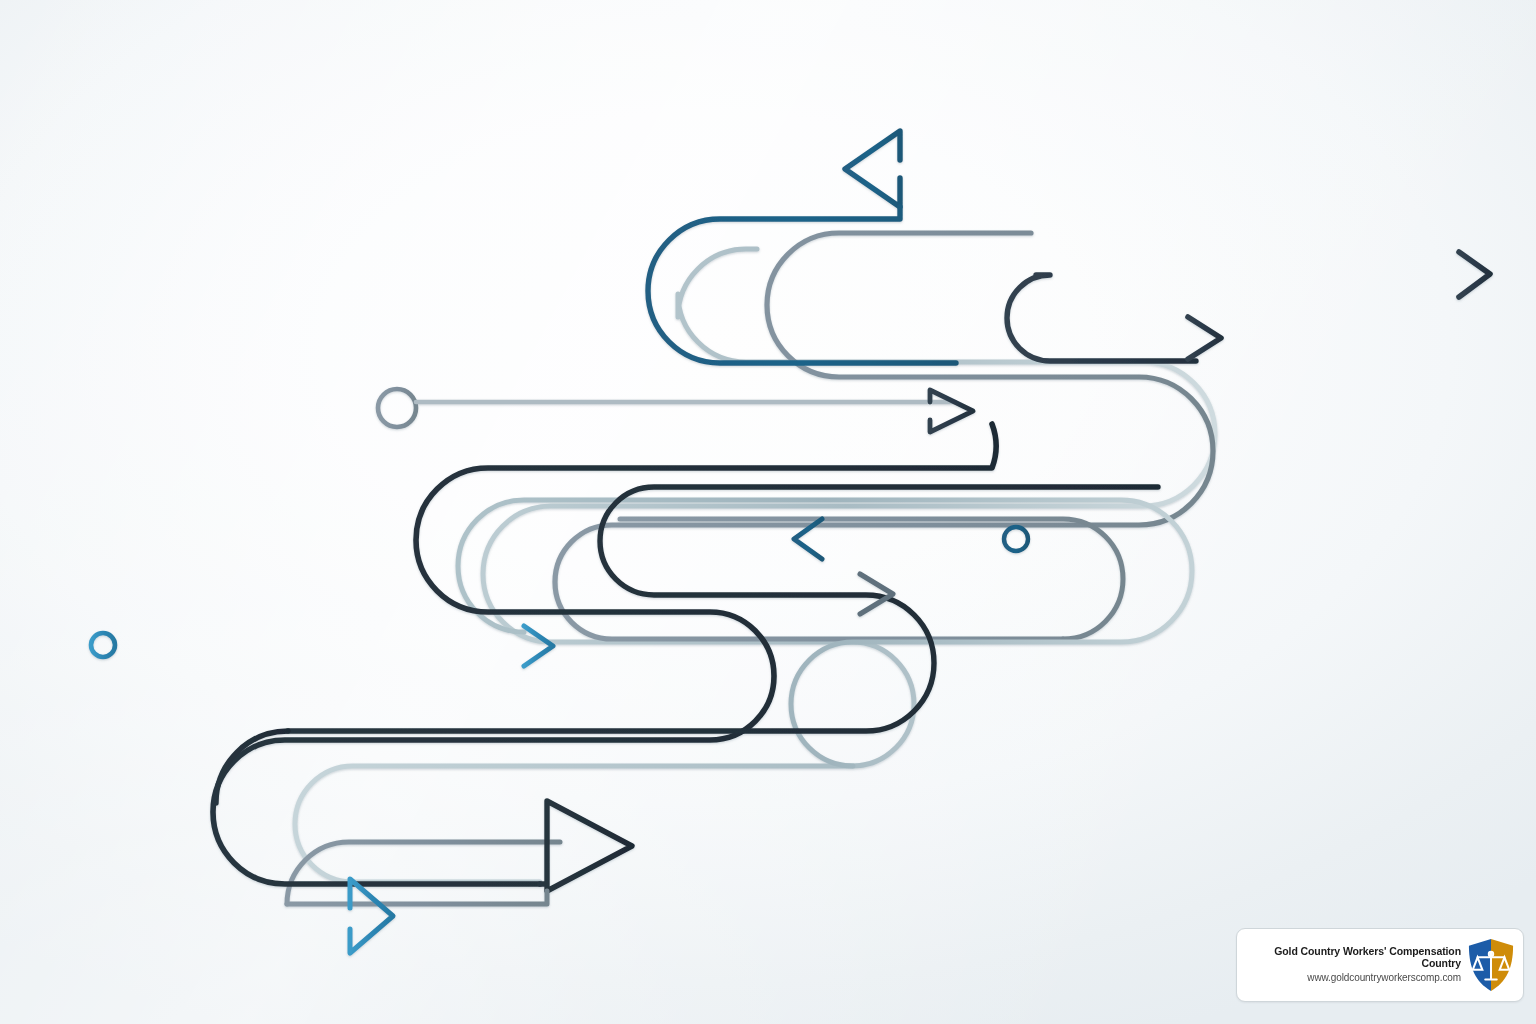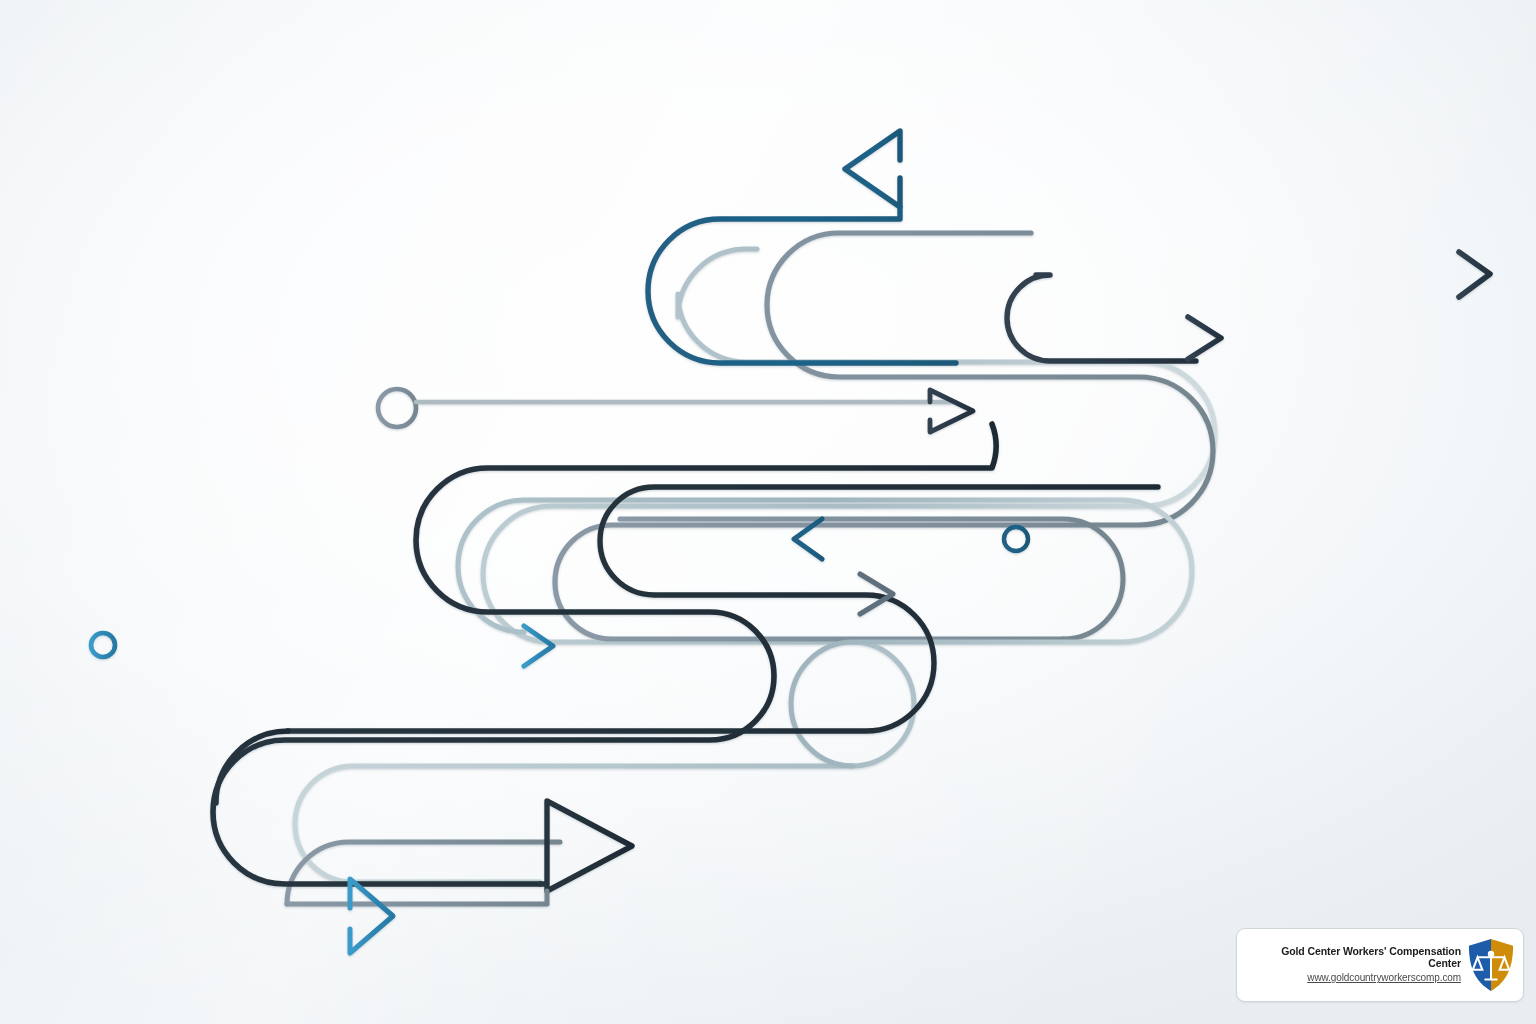--- a/index.html
+++ b/index.html
@@ -60,21 +60,20 @@
     line-height: 1.18;
     letter-spacing: -0.1px;
     white-space: normal;
   }
   .badge-url {
     font-size: 10px;
     color: #4a4a4a;
     line-height: 1.5;
     margin-top: 1px;
     letter-spacing: -0.1px;
-    text-decoration: underline;
   }
   #badge-logo {
     flex: 0 0 auto;
     width: 48px;
     height: 54px;
   }
 </style>
 </head>
 <body>
 
@@ -199,21 +198,21 @@
 
       <path stroke="url(#gBlueL)" stroke-width="5" d="M 0 908 L 350 908"></path>
       <path stroke="url(#gNavy2)" stroke-width="5" d="M 0 929 L 350 929"></path>
       <path stroke="url(#gBlueL)" stroke-width="5" d="M 350 908 L 350 879 L 393 916 L 350 953 L 350 929"></path>
 
     </g>
   </svg>
 
   <div id="badge">
     <div id="badge-text">
-      <div class="badge-title">Gold Center Workers' Compensation Center</div>
+      <div class="badge-title">Gold Country Workers' Compensation Country</div>
       <div class="badge-url">www.goldcountryworkerscomp.com</div>
     </div>
     <svg id="badge-logo" viewBox="0 0 100 112" xmlns="http://www.w3.org/2000/svg">
       <path d="M50 2 L96 16 C96 62 82 92 50 110 Z" fill="#cf8c09"></path>
       <path d="M50 2 L4 16 C4 62 18 92 50 110 Z" fill="#1c5ca8"></path>
       <g stroke="#ffffff" stroke-width="4.2" fill="none" stroke-linecap="round">
         <line x1="50" y1="30" x2="50" y2="84"></line>
         <line x1="38" y1="86" x2="62" y2="86"></line>
         <line x1="22" y1="40" x2="78" y2="40"></line>
         <circle cx="50" cy="33" r="4.6"></circle>

